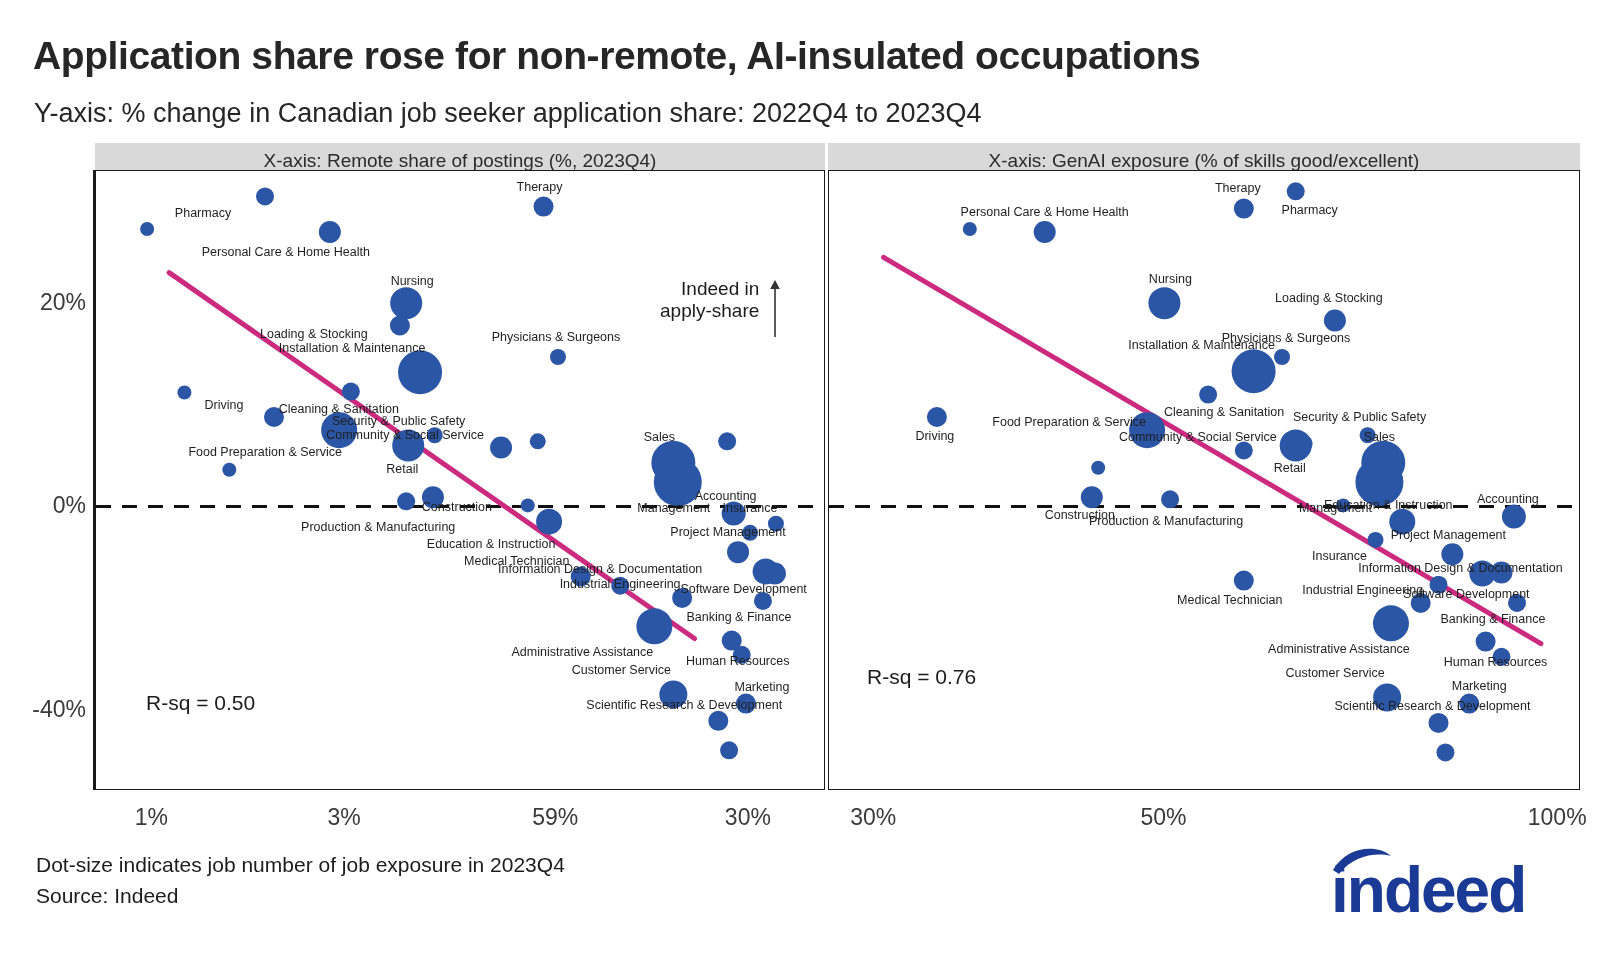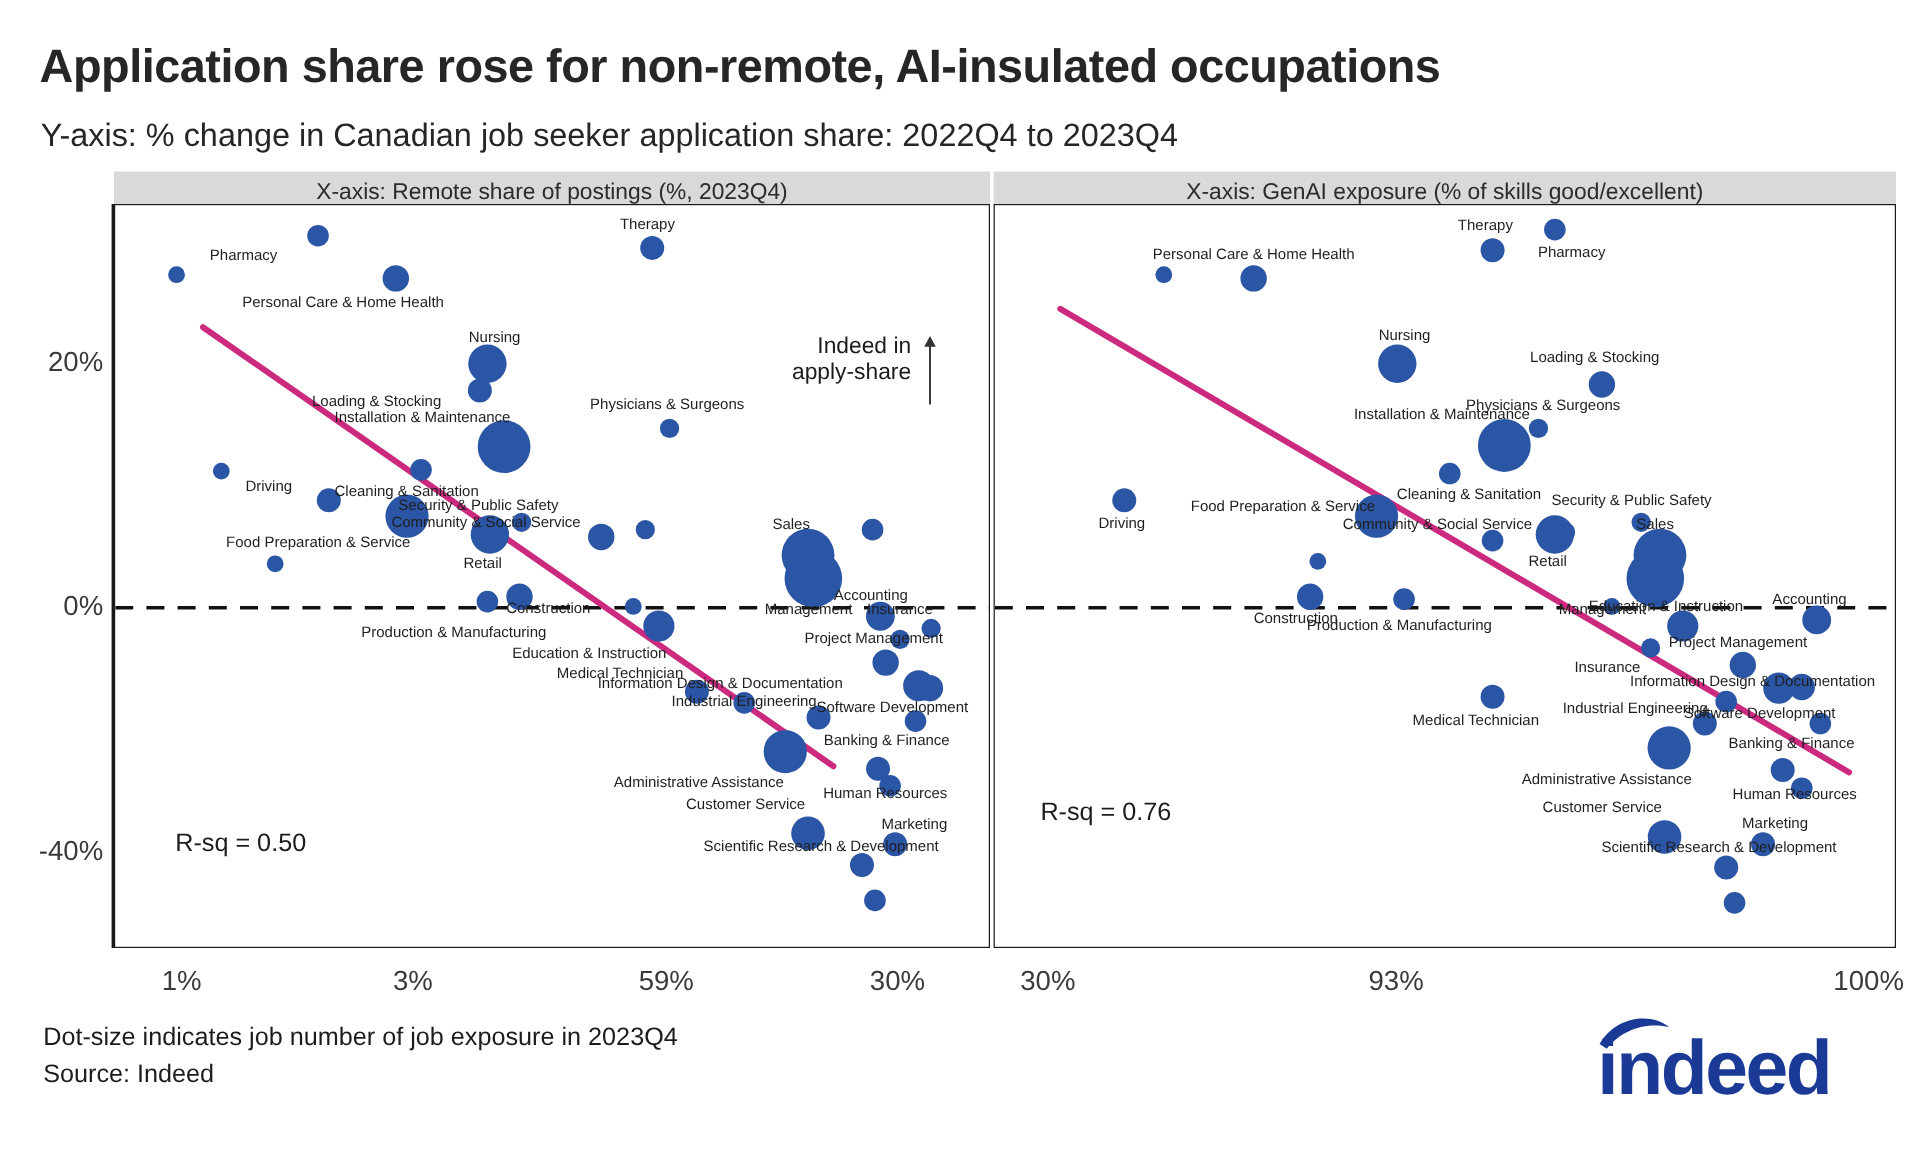--- a/index.html
+++ b/index.html
@@ -241,17 +241,17 @@
 <svg id="logo" width="230" height="80" viewBox="0 0 230 80">
   <path d="M8 30 C 22 6, 52 4, 66 16 C 50 12, 28 16, 14 34 Z" fill="#1a3a96"></path>
   <text x="6" y="72" font-family="Liberation Sans, sans-serif" font-size="64" font-weight="bold" fill="#1a3a96" letter-spacing="-2">indeed</text>
 </svg>
 
 <div class="xtick" style="left: 151.449px; top: 804px;">1%</div>
 <div class="xtick" style="left: 344.106px; top: 804px;">3%</div>
 <div class="xtick" style="left: 555.239px; top: 804px;">59%</div>
 <div class="xtick" style="left: 747.896px; top: 804px;">30%</div>
 <div class="xtick" style="left: 873.197px; top: 804px;">30%</div>
-<div class="xtick" style="left: 1163.41px; top: 804px;">93%</div>
+<div class="xtick" style="left: 1163.41px; top: 804px;">50%</div>
 <div class="xtick" style="left: 1557.21px; top: 804px;">100%</div>
 <div class="ytick" style="width: 60px; left: 26px; top: 302.131px;">20%</div>
 <div class="ytick" style="width: 60px; left: 26px; top: 505.41px;">0%</div>
 <div class="ytick" style="width: 60px; left: 26px; top: 708.689px;">-40%</div>
 
 </body></html>

